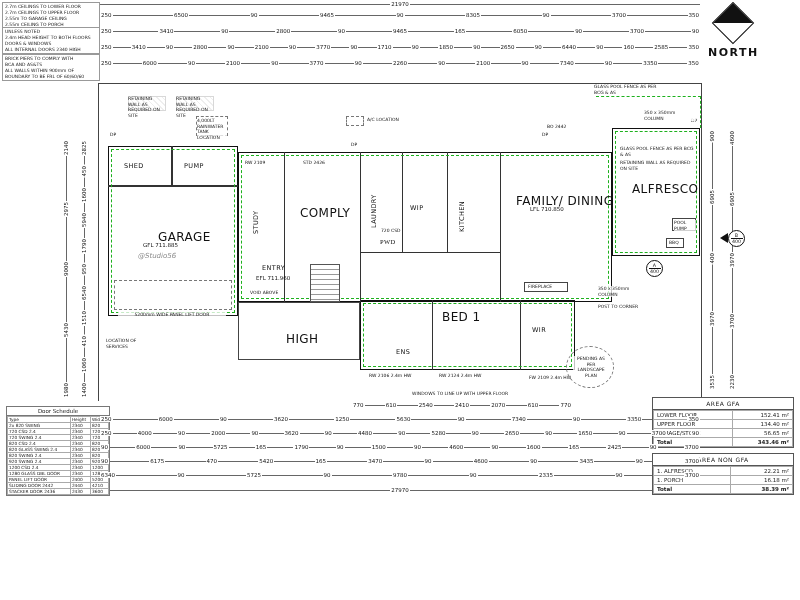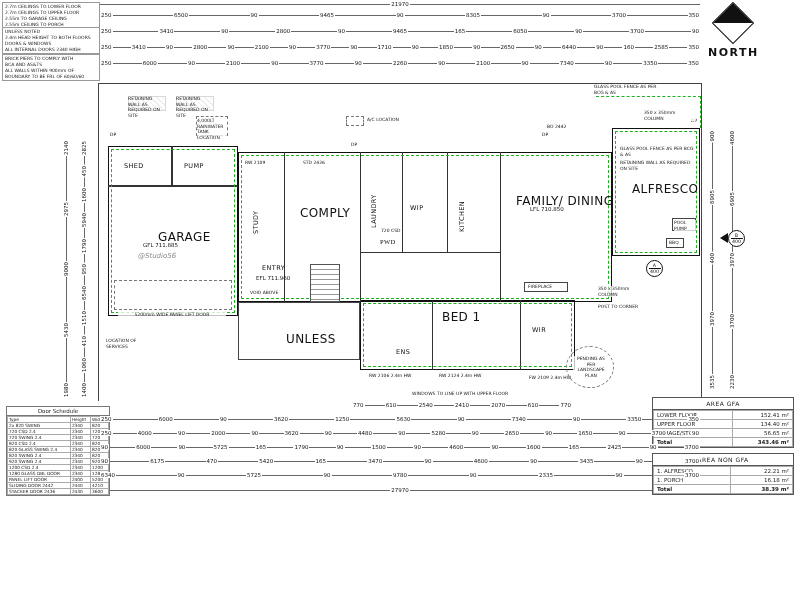--- a/index.html
+++ b/index.html
@@ -257,21 +257,21 @@
   <div class="room" style="left:300px;top:206px;">COMPLY</div>
   <div class="room v small" style="left:370px;top:180px;height:48px;">LAUNDRY</div>
   <div class="room small" style="left:410px;top:204px;">WIP</div>
   <div class="room v small" style="left:458px;top:180px;height:52px;">KITCHEN</div>
   <div class="room" style="left:516px;top:194px;">FAMILY/ DINING</div>
   <div class="lvl" style="left:530px;top:206px;">LFL 710.850</div>
   <div class="room" style="left:632px;top:182px;">ALFRESCO</div>
   <div class="room small" style="left:262px;top:264px;">ENTRY</div>
   <div class="lvl" style="left:256px;top:275px;">EFL 711.960</div>
   <div class="room small" style="left:380px;top:238px;font-family:Liberation Serif, serif;">PWD</div>
-  <div class="room" style="left:286px;top:332px;">UNLESS</div>
+  <div class="room" style="left:286px;top:332px;">HIGH</div>
   <div class="room" style="left:442px;top:310px;">BED 1</div>
   <div class="room small" style="left:396px;top:348px;">ENS</div>
   <div class="room small" style="left:532px;top:326px;text-align:right;">WIR</div>
   <div class="wall-light" style="left:524px;top:282px;width:44px;height:10px;"></div>
   <div class="tiny" style="left:528px;top:284px;">FIREPLACE</div>
 
   <div class="tiny" style="left:594px;top:84px;width:72px;">GLASS POOL FENCE AS PER BCG &amp; AS</div>
   <div class="tiny" style="left:644px;top:110px;width:52px;">350 x 350mm COLUMN</div>
   <div class="tiny" style="left:620px;top:146px;width:76px;">GLASS POOL FENCE AS PER BCG &amp; AS</div>
   <div class="tiny" style="left:620px;top:160px;width:76px;">RETAINING WALL AS REQUIRED ON SITE</div>

